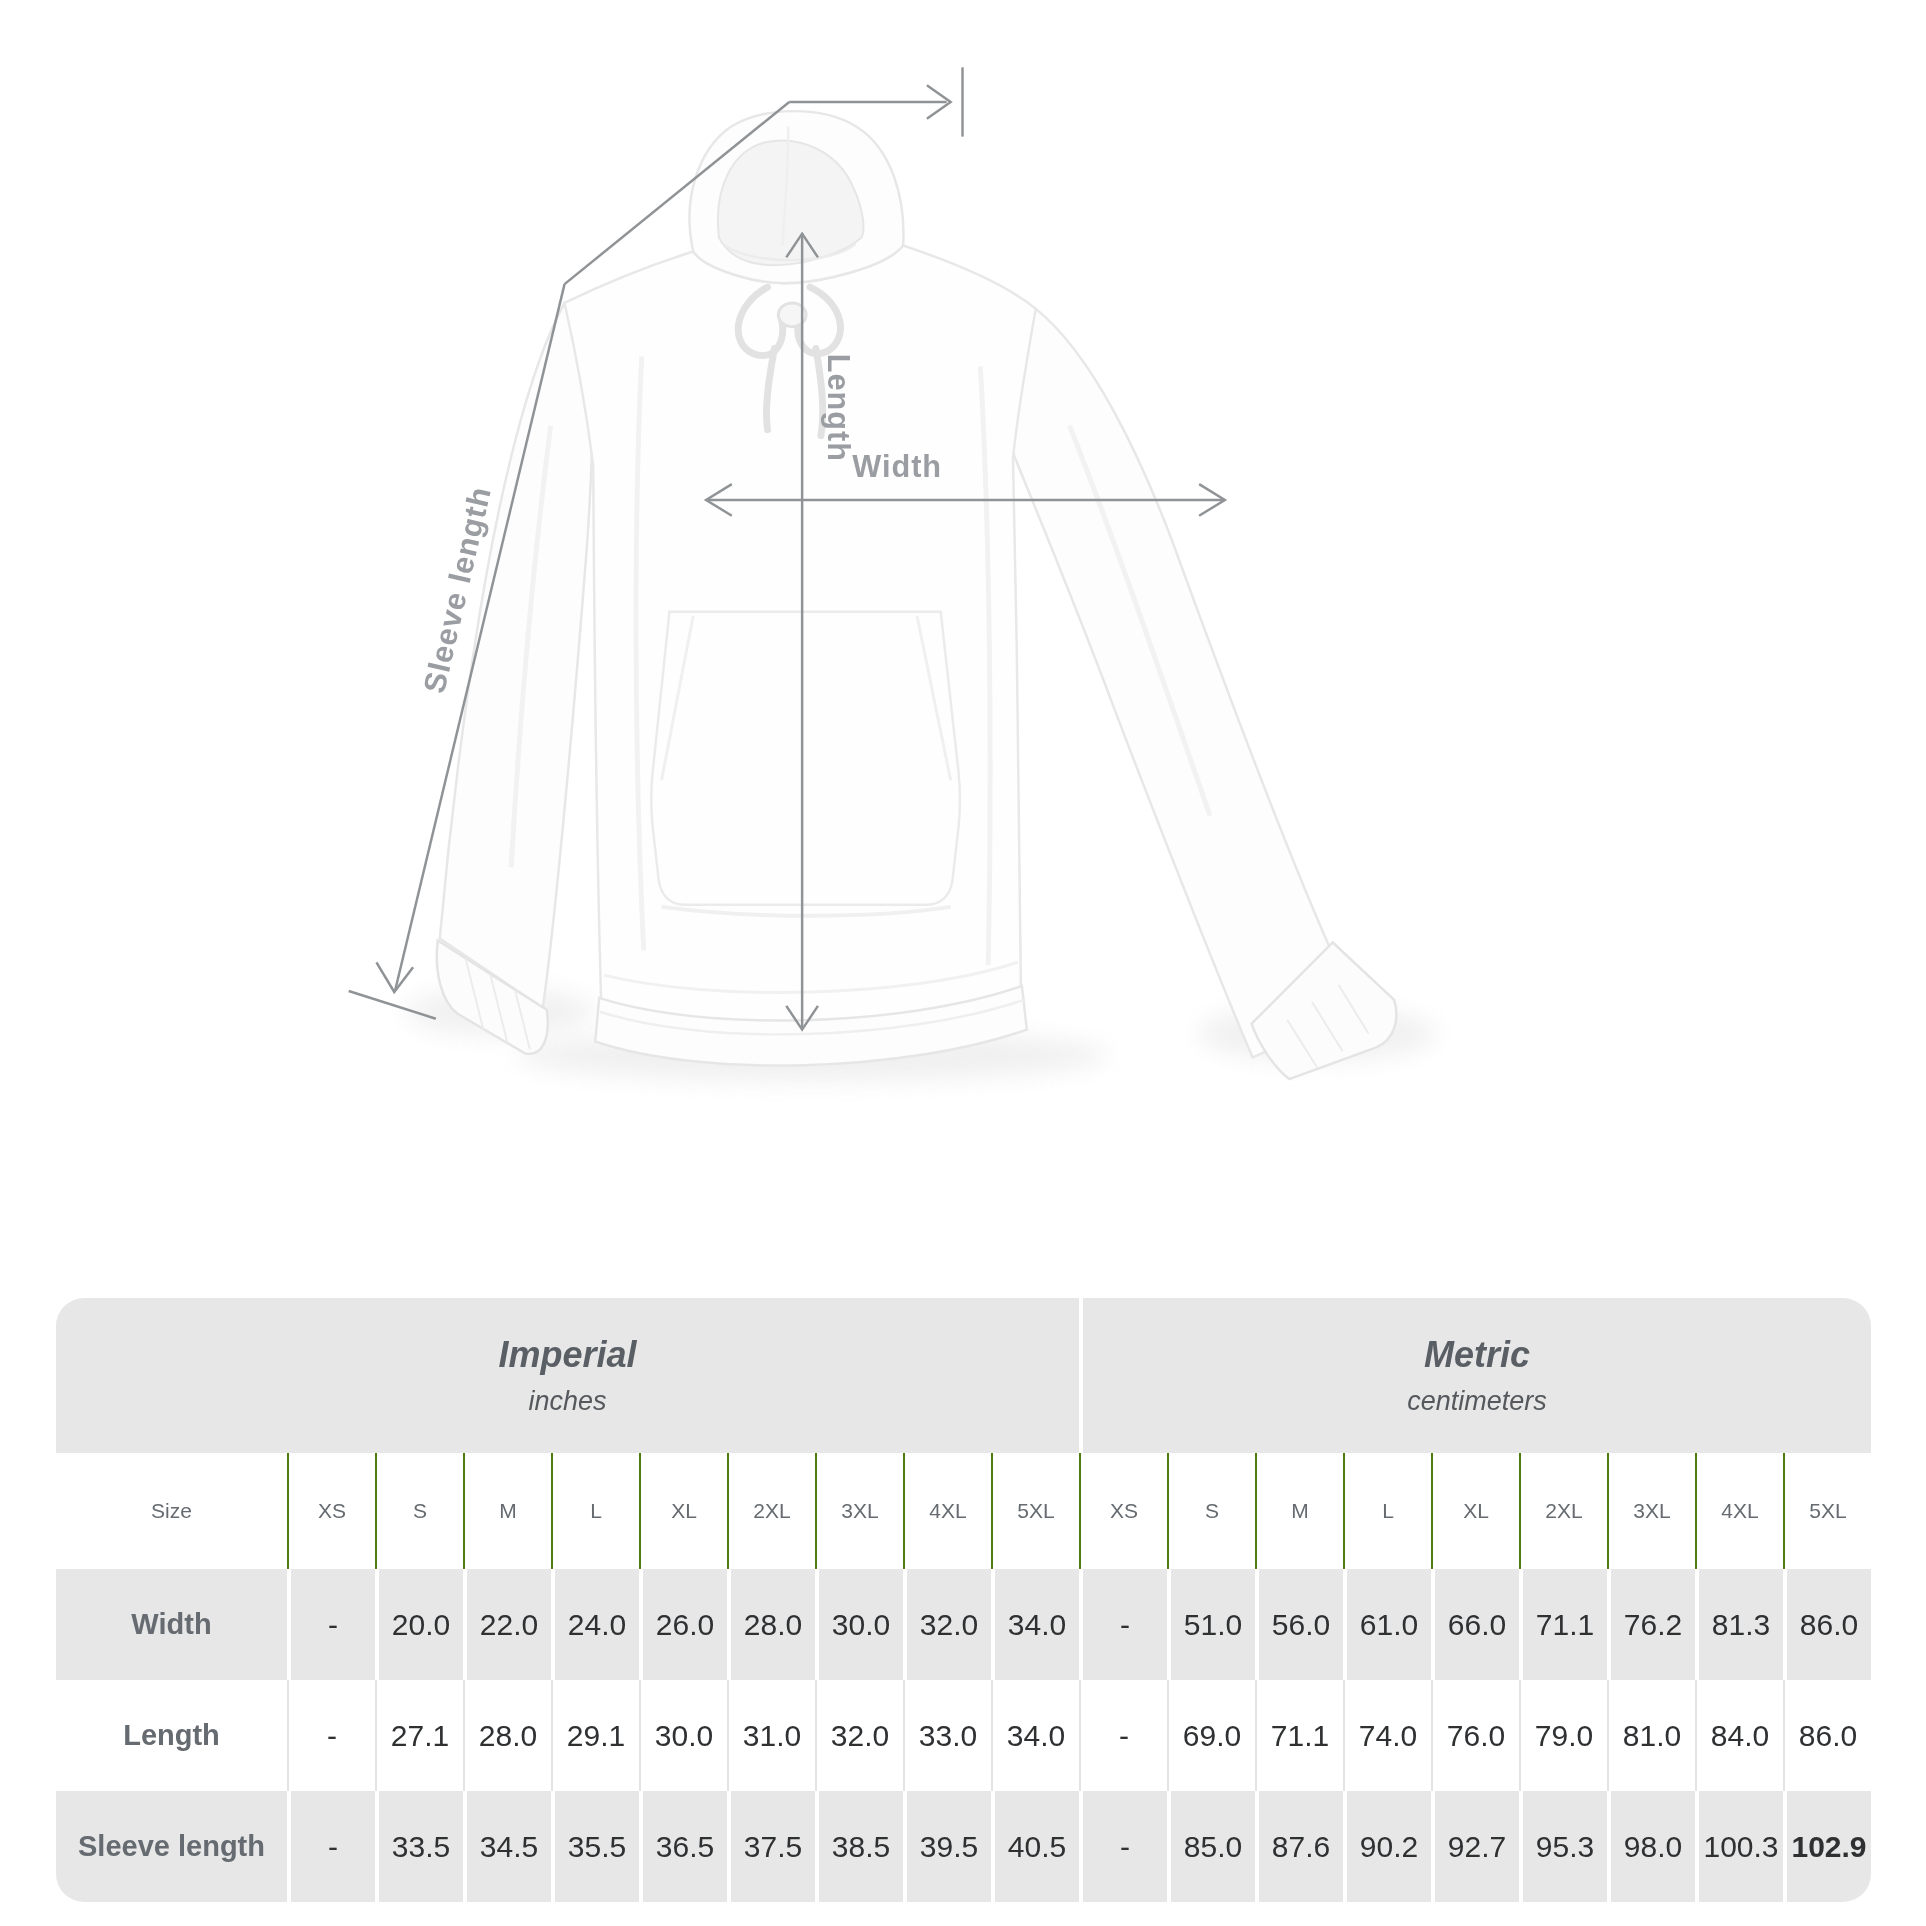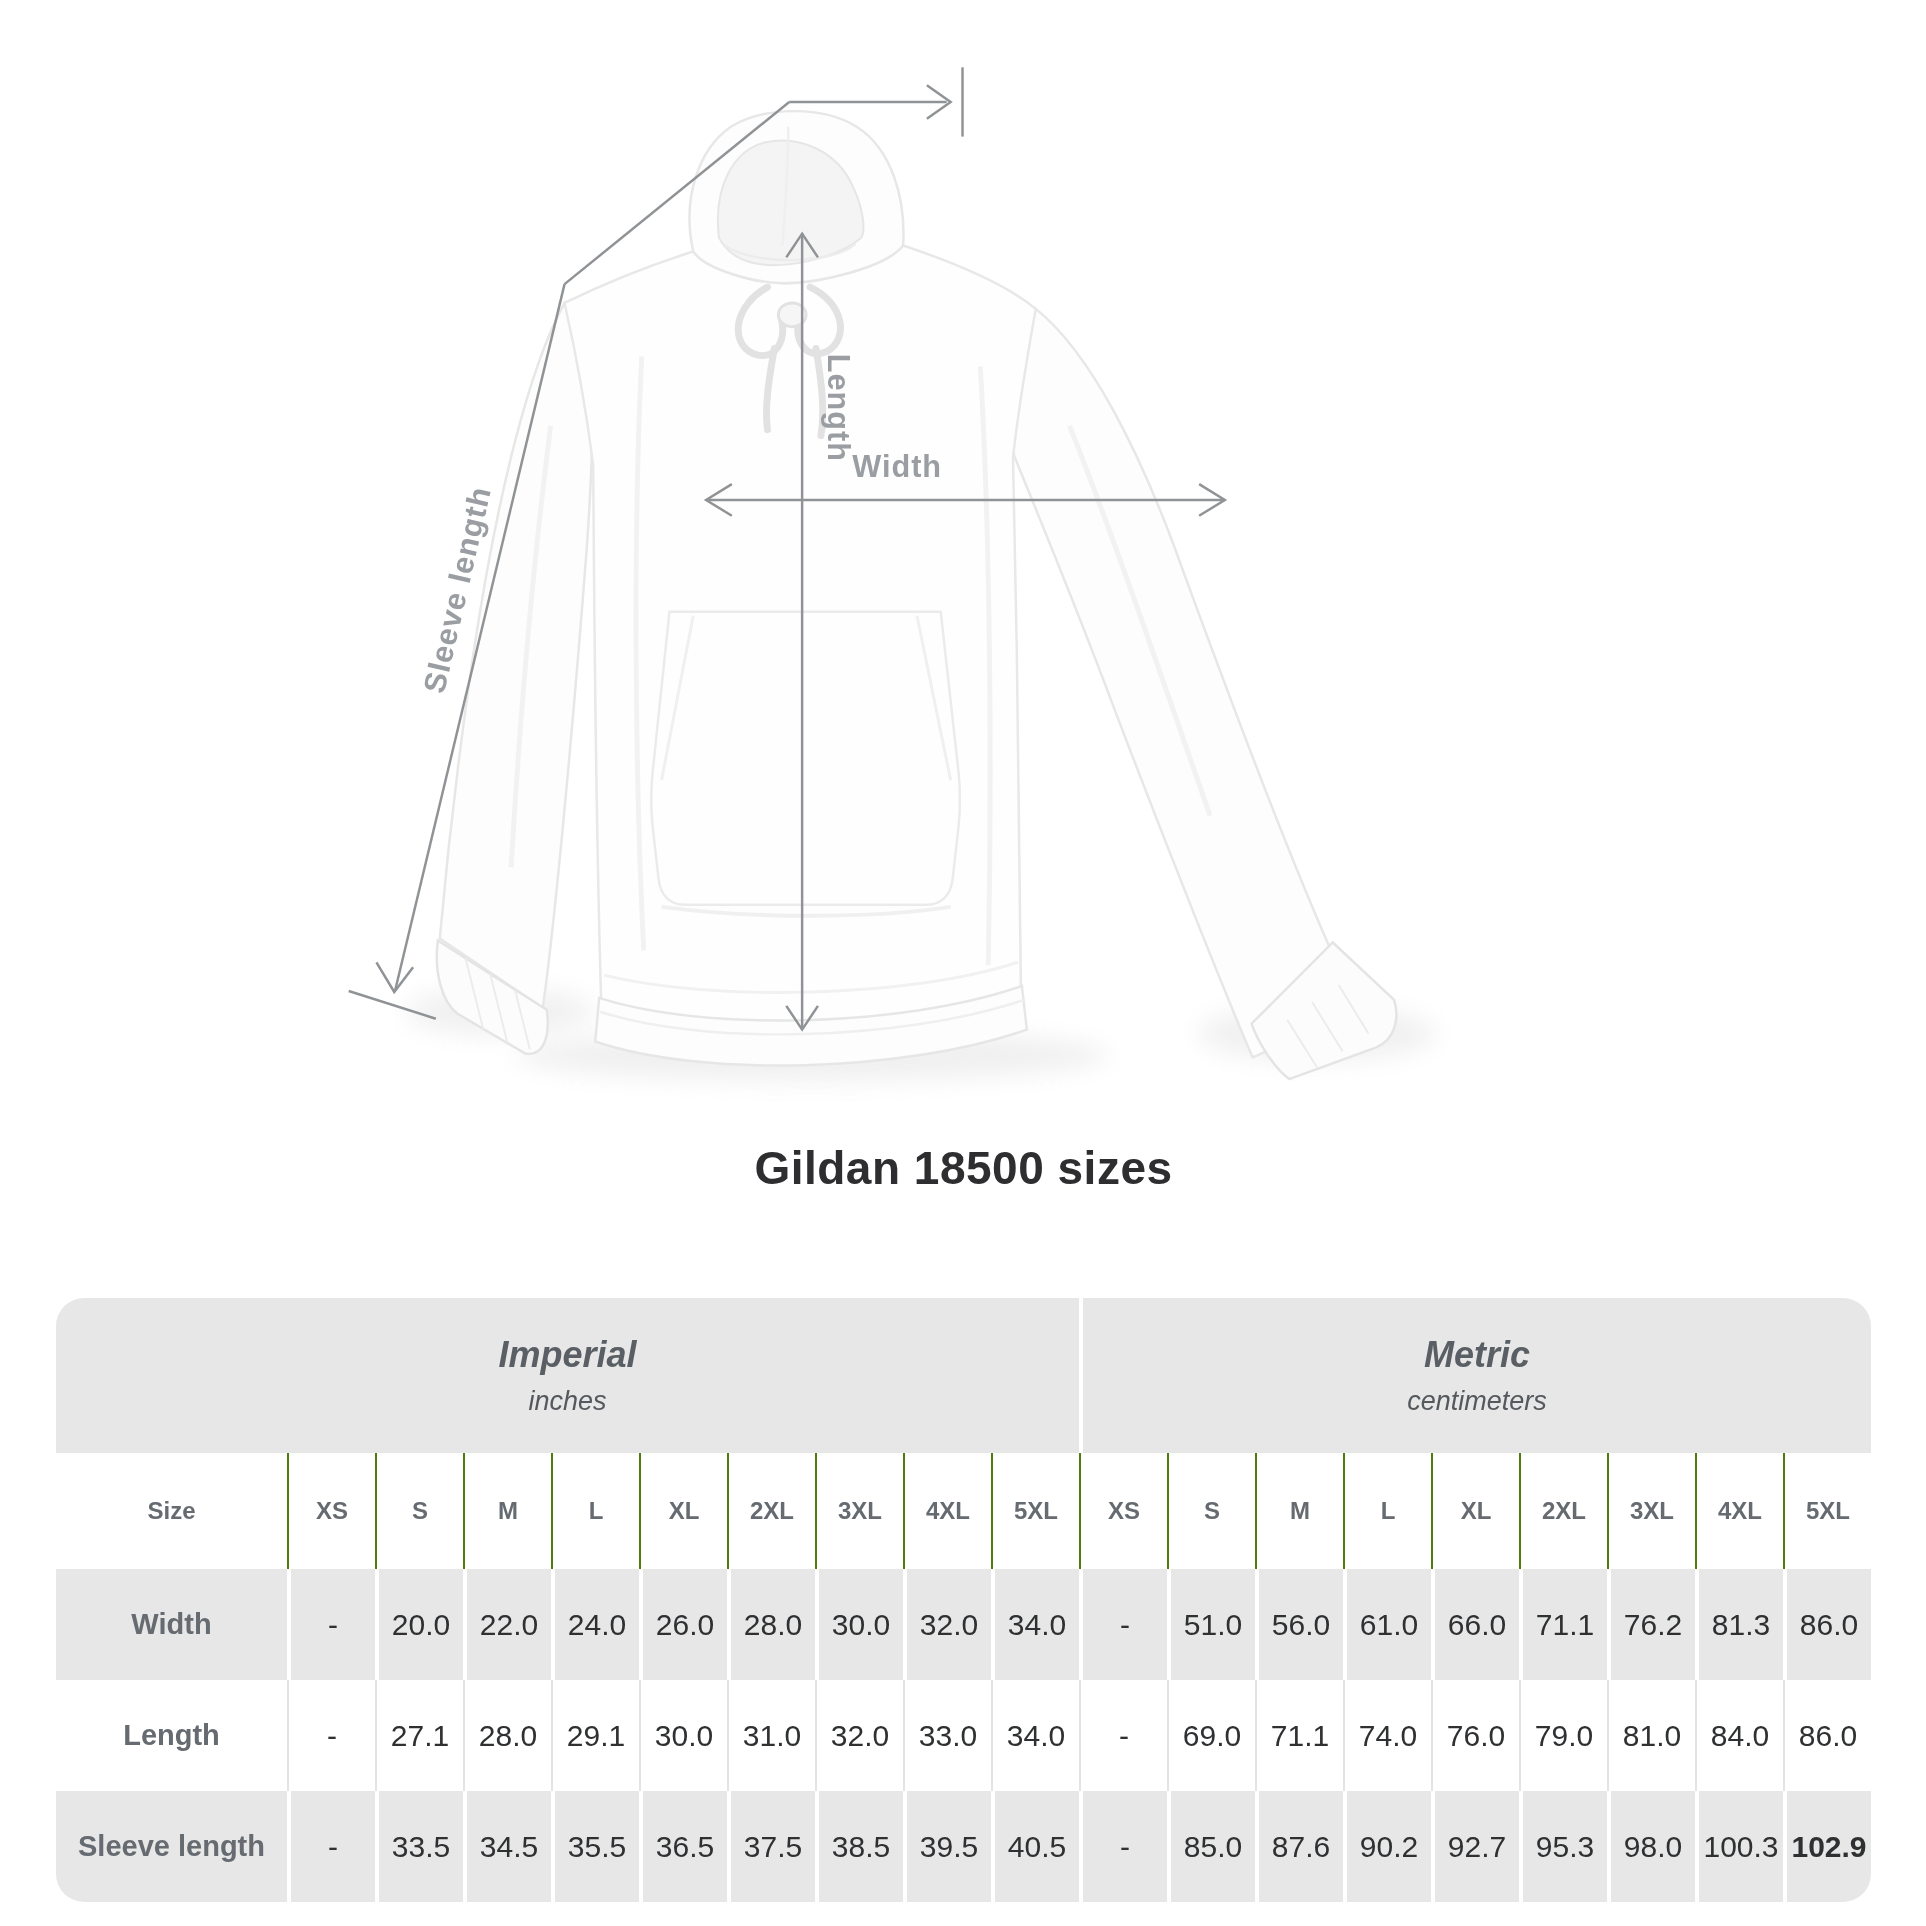--- a/index.html
+++ b/index.html
@@ -23,21 +23,21 @@
         border-collapse:separate;border-spacing:0;table-layout:fixed;margin-top:11px;}
   .size-table td{vertical-align:middle;text-align:center;padding:0;}
 
   tr.band-row td{height:155px;background:#e7e7e7;}
   tr.band-row td.band-metric{border-left:4px solid #fff;}
   tr.band-row td:first-child{border-top-left-radius:28px;}
   tr.band-row td:last-child{border-top-right-radius:28px;}
   .unit-name{font-size:36px;font-weight:bold;font-style:italic;color:#595f64;}
   .unit-sub{font-size:27px;font-style:italic;color:#55595d;margin-top:10px;}
 
-  tr.head-row td{height:116px;background:#fff;font-size:24px;font-weight:bold;color:#656b70;}
+  tr.head-row td{height:116px;background:#fff;font-size:21px;font-weight:normal;color:#656b70;}
   tr.head-row td + td{border-left:2px solid #4d7c0f;}
 
   tr.data-row td{height:111px;font-size:30px;color:#2e3032;}
   tr.data-row td.rlabel{font-size:29px;font-weight:bold;color:#656b70;}
   tr.gray-row td{background:#e7e7e7;}
   tr.gray-row td + td{border-left:4px solid #fff;}
   tr.white-row td{background:#fff;}
   tr.white-row td + td{border-left:2px solid #e3e3e3;}
   tr.last-row td:first-child{border-bottom-left-radius:28px;}
   tr.last-row td:last-child{border-bottom-right-radius:28px;font-weight:bold;}
@@ -121,21 +121,20 @@
         <polyline points="739,489 713,505 739,521"></polyline>
         <polyline points="1211,489 1237,505 1211,521"></polyline>
       </g>
     </g>
 
     <text class="measure-text" x="472" y="598" text-anchor="middle" transform="rotate(-77 472 598)">Sleeve length</text>
     <text class="measure-text" x="836" y="412" text-anchor="middle" transform="rotate(90 836 412)">Length</text>
     <text class="measure-text" x="906" y="482" text-anchor="middle">Width</text>
   </svg>
 
-  <div class="chart-title">Gildan 18500 sizes</div>
 
   <table class="size-table">
     <colgroup>
       <col style="width:231px">
       <col>
         <col>
         <col>
         <col>
         <col>
         <col>

